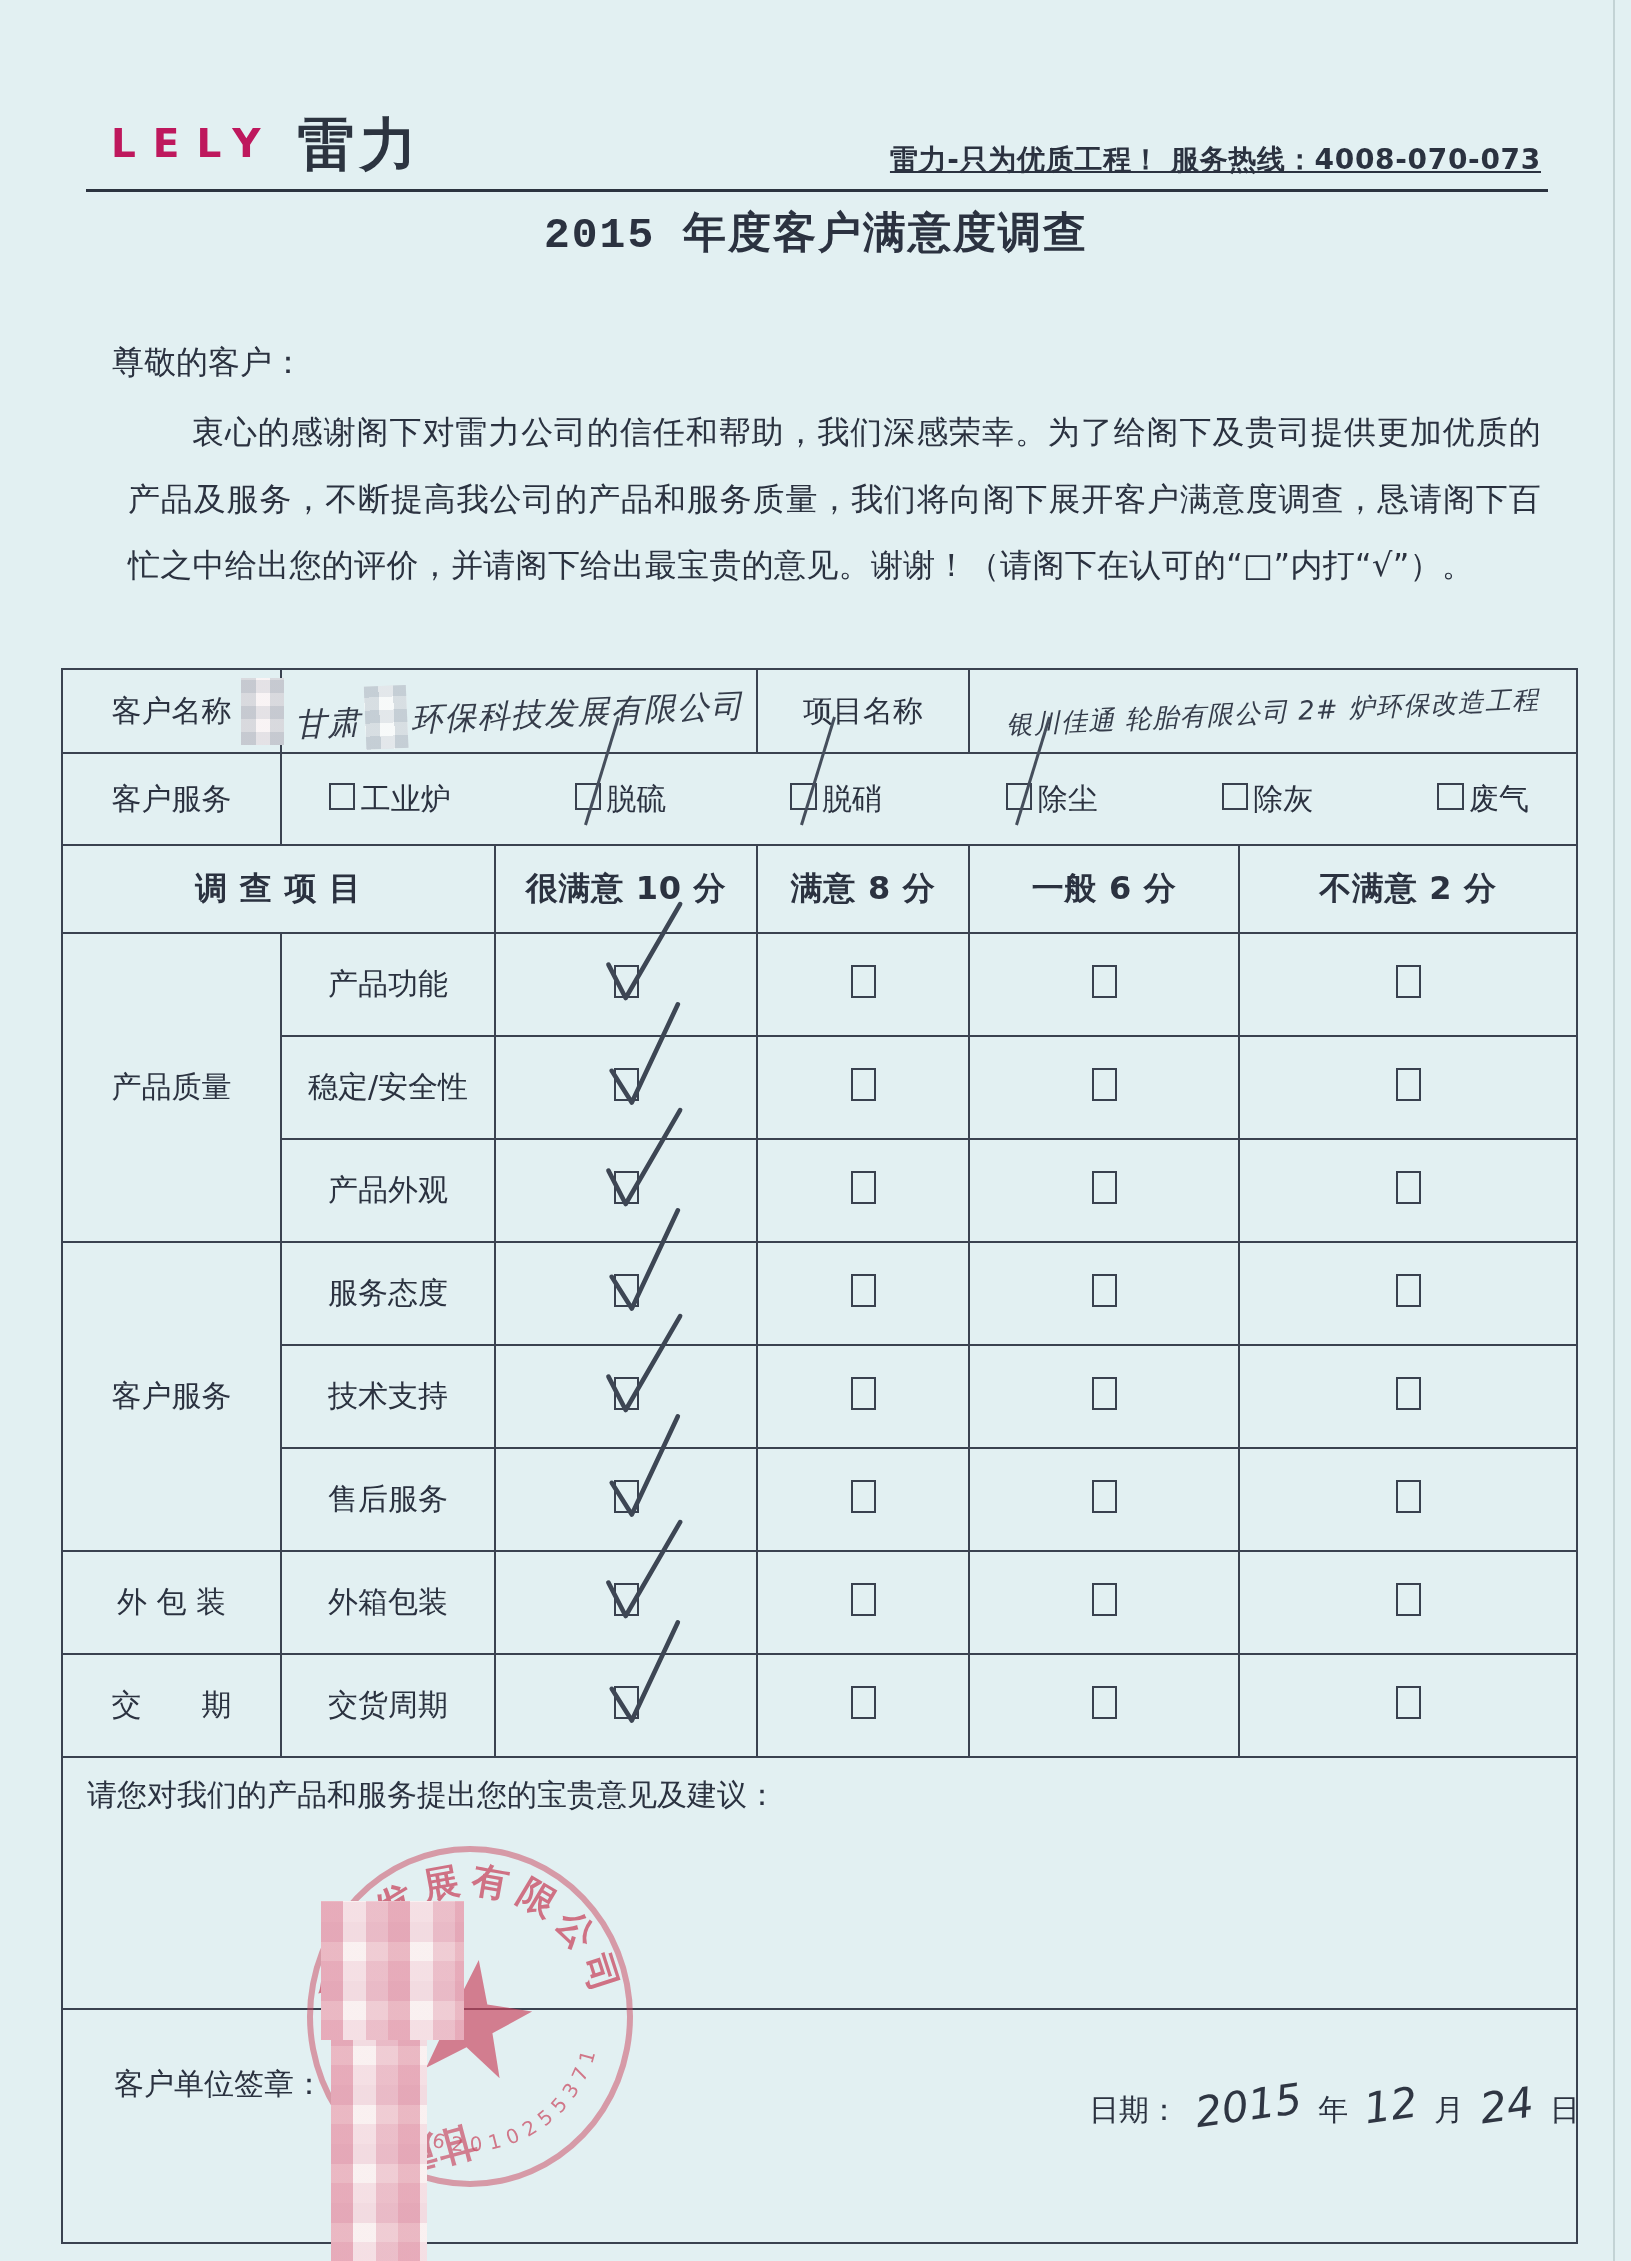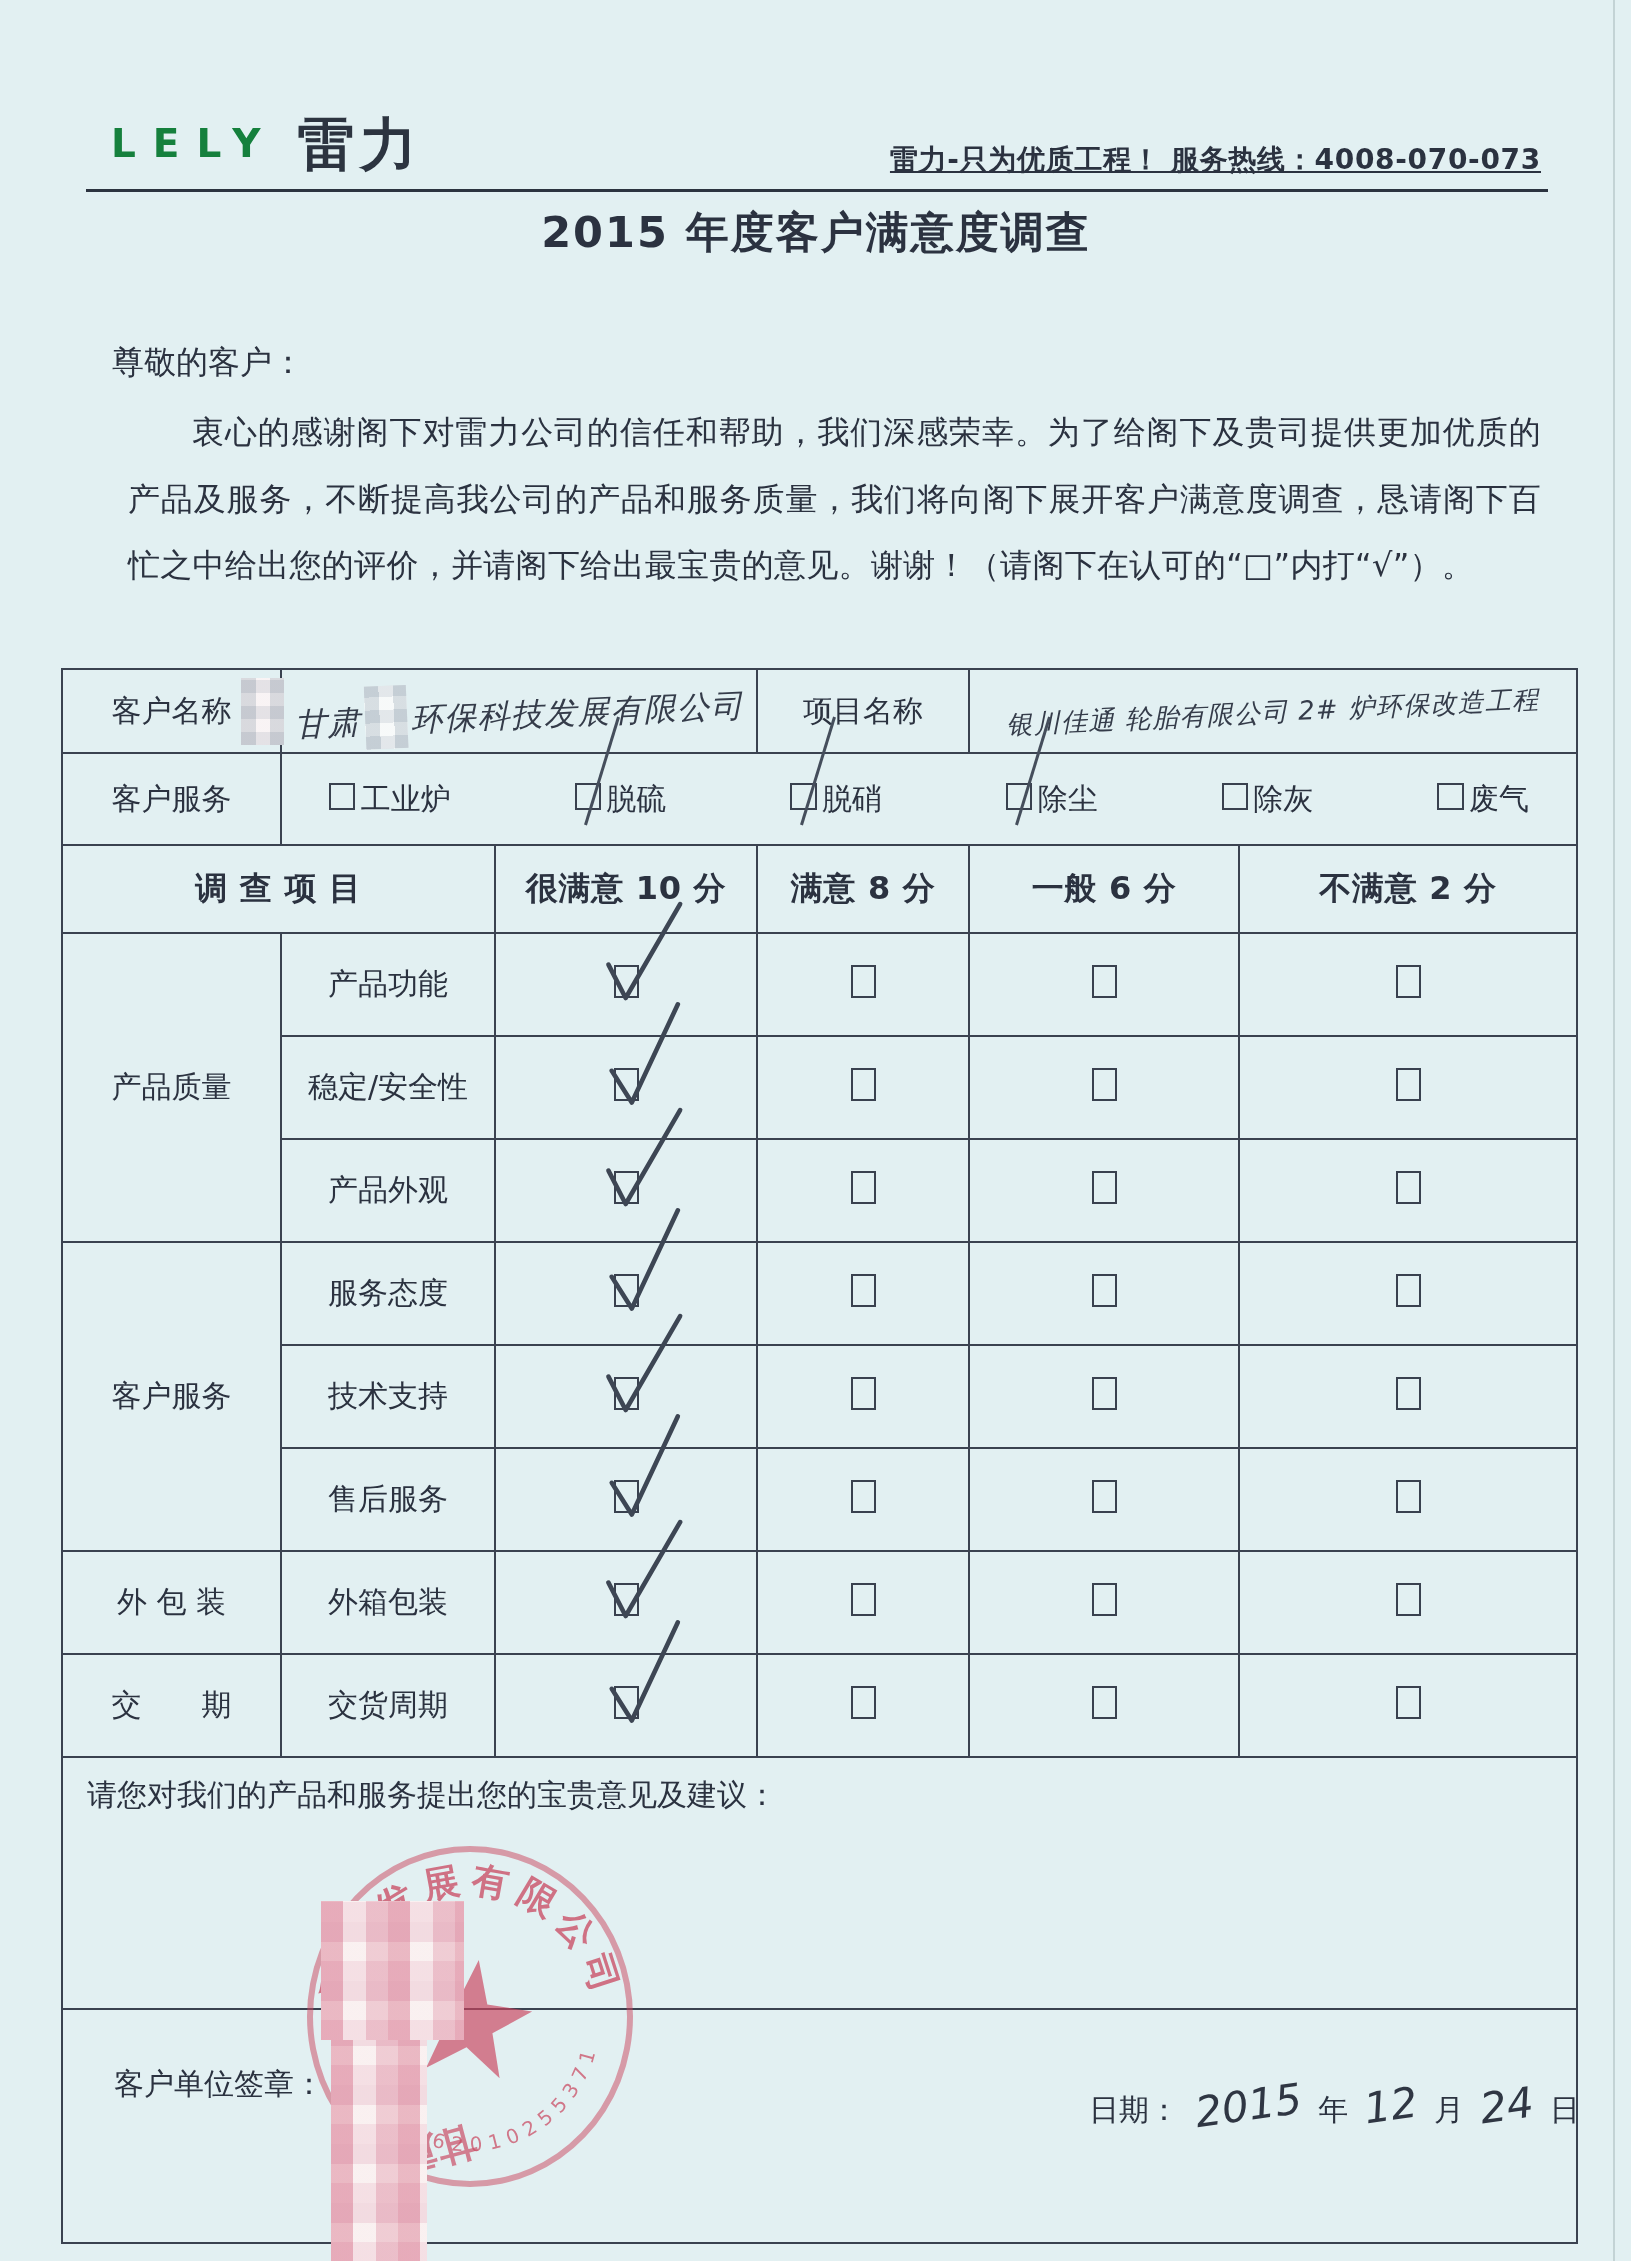--- a/index.html
+++ b/index.html
@@ -1,25 +1,25 @@
 <!DOCTYPE html>
 <html style="font-size:10.5px"><head>
 <meta charset="utf-8">
 <style>
   html,body{margin:0;padding:0;background:#9aa4a8;}
   .page{position:relative;width:1632px;height:2261px;background:#e2f0f2;overflow:hidden;
         font-family:"DejaVu Sans","Liberation Sans",sans-serif;color:#2b3240;}
   .scan-edge{position:absolute;right:17px;top:0;bottom:0;width:2px;background:#c3d3d5;}
   
   .logo{position:absolute;left:111px;top:107px;white-space:nowrap;}
-  .logo-latin{font-size:39px;font-weight:bold;color:#15803d;letter-spacing:17px;margin-right:20px;vertical-align:6.6px;}
+  .logo-latin{font-size:39px;font-weight:bold;color:#be185d;letter-spacing:17px;margin-right:20px;vertical-align:6.6px;}
   .logo-cjk{font-size:57px;font-weight:900;color:#2c3440;letter-spacing:5.3px;}
   .tagline{position:absolute;right:91px;top:141px;font-size:28px;font-weight:600;letter-spacing:0.7px;text-decoration:underline;}
   .header-rule{position:absolute;left:86px;right:84px;top:189px;height:3.3px;background:#2c3440;}
-  .title{position:absolute;left:0;right:0;top:204px;text-align:center;font-size:43px;font-weight:600;letter-spacing:2px;}
+  .title{position:absolute;left:0;right:0;top:204px;text-align:center;font-size:43px;font-weight:600;letter-spacing:2px;font-family:Liberation Mono, monospace;}
   
   .salutation{position:absolute;left:112px;top:341px;font-size:32px;}
   .intro{position:absolute;left:112px;top:383px;width:1413px;font-size:32px;line-height:2.08;
          text-align:justify;text-indent:2em;letter-spacing:0.3px;margin:16px;}
   
   .form{position:absolute;left:61px;top:668px;width:1515px;border-collapse:collapse;table-layout:fixed;
         font-size:30px;border:2.6px solid #39414f;}
   .form td{border:2px solid #3a4250;text-align:center;vertical-align:middle;padding:4px;overflow:visible;}
   tr.r-info td{height:74px;}
   tr.r-industry td{height:82px;}

